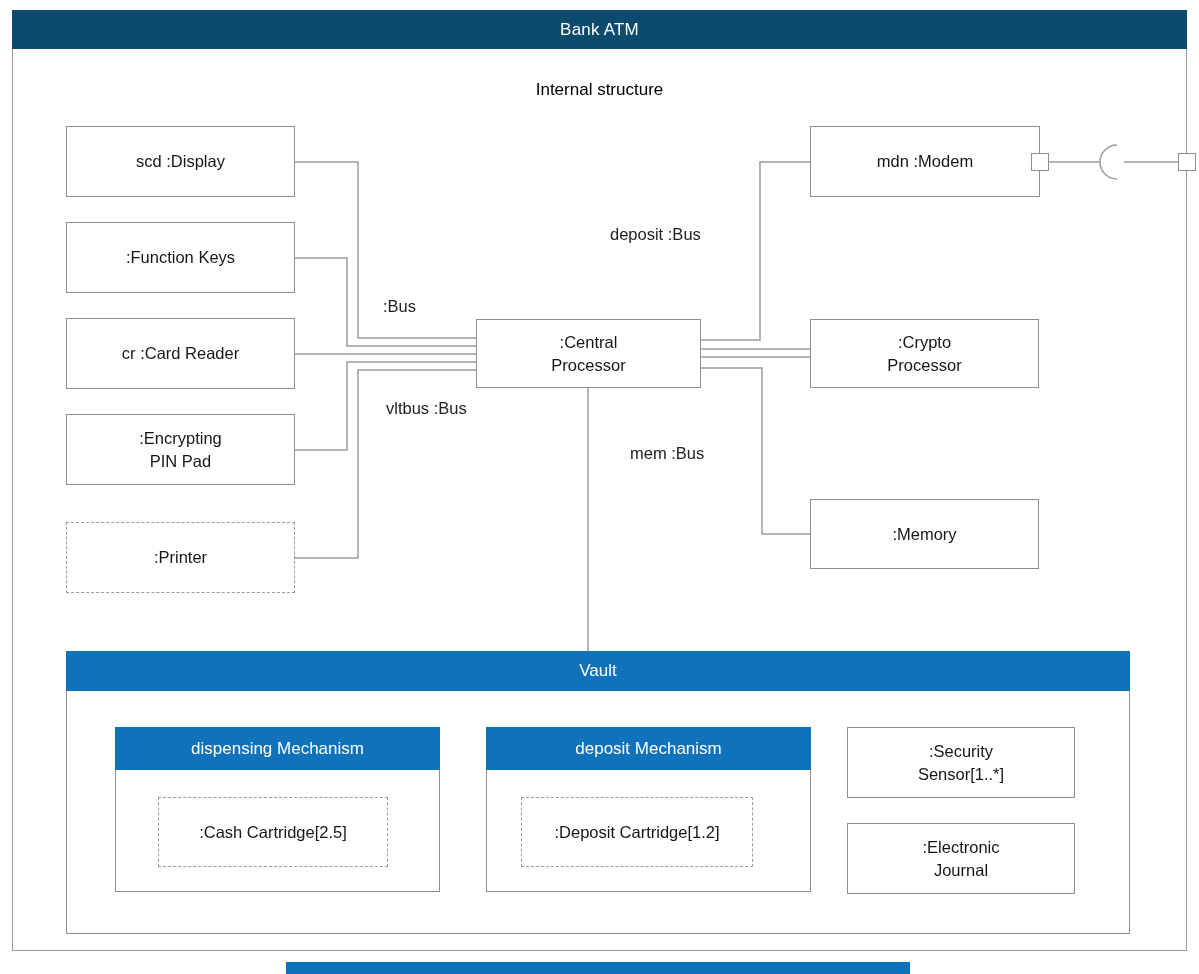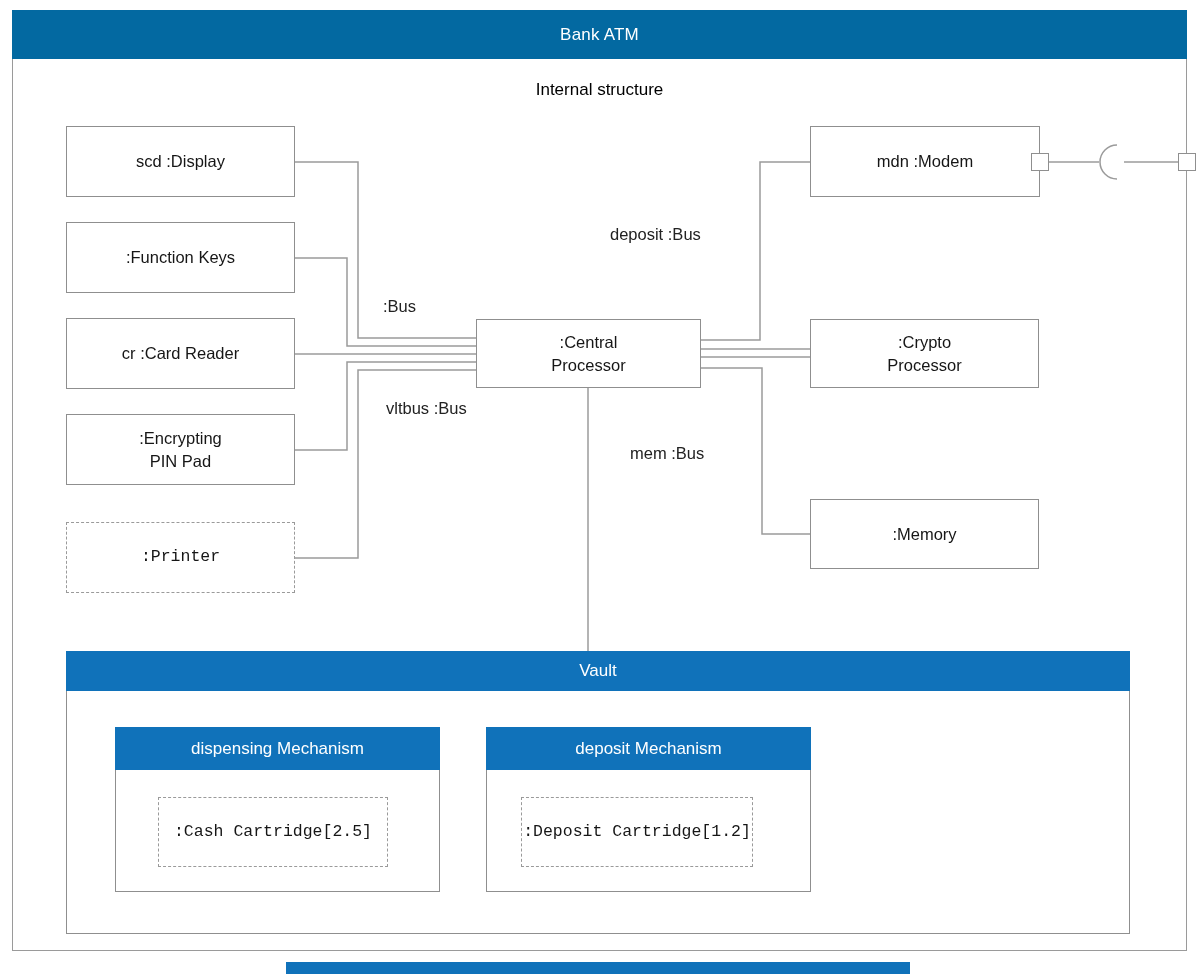--- a/index.html
+++ b/index.html
@@ -5,34 +5,34 @@
   html,body{margin:0;padding:0;background:#fff;}
   .stage{
     position:relative;width:1199px;height:974px;background:#fff;
     font-family:"Liberation Sans","DejaVu Sans",sans-serif;overflow:hidden;
   }
   .frame{
     position:absolute;left:12px;top:10px;width:1175px;height:941px;
     border:1.5px solid #9a9a9a;background:#fff;box-sizing:border-box;
   }
   .frame-title{
-    position:absolute;left:12px;top:10px;width:1175px;height:49px;
-    background:#0369a1;color:#fff;display:flex;align-items:center;justify-content:center;
+    position:absolute;left:12px;top:10px;width:1175px;height:39px;
+    background:#0c4a6e;color:#fff;display:flex;align-items:center;justify-content:center;
     font-size:17px;box-sizing:border-box;letter-spacing:.2px;
   }
   .subtitle{
     position:absolute;left:12px;top:80px;width:1175px;text-align:center;
     font-size:17px;color:#000000;
   }
   .box{
     position:absolute;box-sizing:border-box;border:1.5px solid #8f8f8f;background:#fff;
     display:flex;align-items:center;justify-content:center;text-align:center;
     font-size:16.5px;color:#161616;white-space:pre-line;line-height:1.35;
   }
-  .dashed{border-style:dashed;border-color:#9a9a9a;font-family:Liberation Mono, monospace;}
+  .dashed{border-style:dashed;border-color:#9a9a9a;}
   .lbl{position:absolute;font-size:16.5px;color:#222;white-space:nowrap;}
   .conn-layer{position:absolute;left:0;top:0;pointer-events:none;}
   .conn{fill:none;stroke:#9b9b9b;stroke-width:1.5;}
   .container{
     position:absolute;box-sizing:border-box;border:1.5px solid #8f8f8f;background:#fff;
   }
   .container-header{
     position:absolute;box-sizing:border-box;background:#1072ba;color:#fff;
     display:flex;align-items:center;justify-content:center;font-size:17px;
   }
@@ -104,16 +104,20 @@
     <span>dispensing Mechanism</span>
   </div>
   <div class="box dashed" style="left:158px;top:797px;width:230px;height:70px;">:Cash Cartridge[2.5]</div>
 
   <div class="container" style="left:486px;top:727px;width:325px;height:165px;"></div>
   <div class="container-header" style="left:486px;top:727px;width:325px;height:43px;">
     <span>deposit Mechanism</span>
   </div>
   <div class="box dashed" style="left:521px;top:797px;width:232px;height:70px;">:Deposit Cartridge[1.2]</div>
 
+  <div class="box" style="left:847px;top:727px;width:228px;height:71px;">:Security
+Sensor[1..*]</div>
+  <div class="box" style="left:847px;top:823px;width:228px;height:71px;">:Electronic
+Journal</div>
 
   <div class="bottom-bar"></div>
 
 </div>
 
 </body></html>

